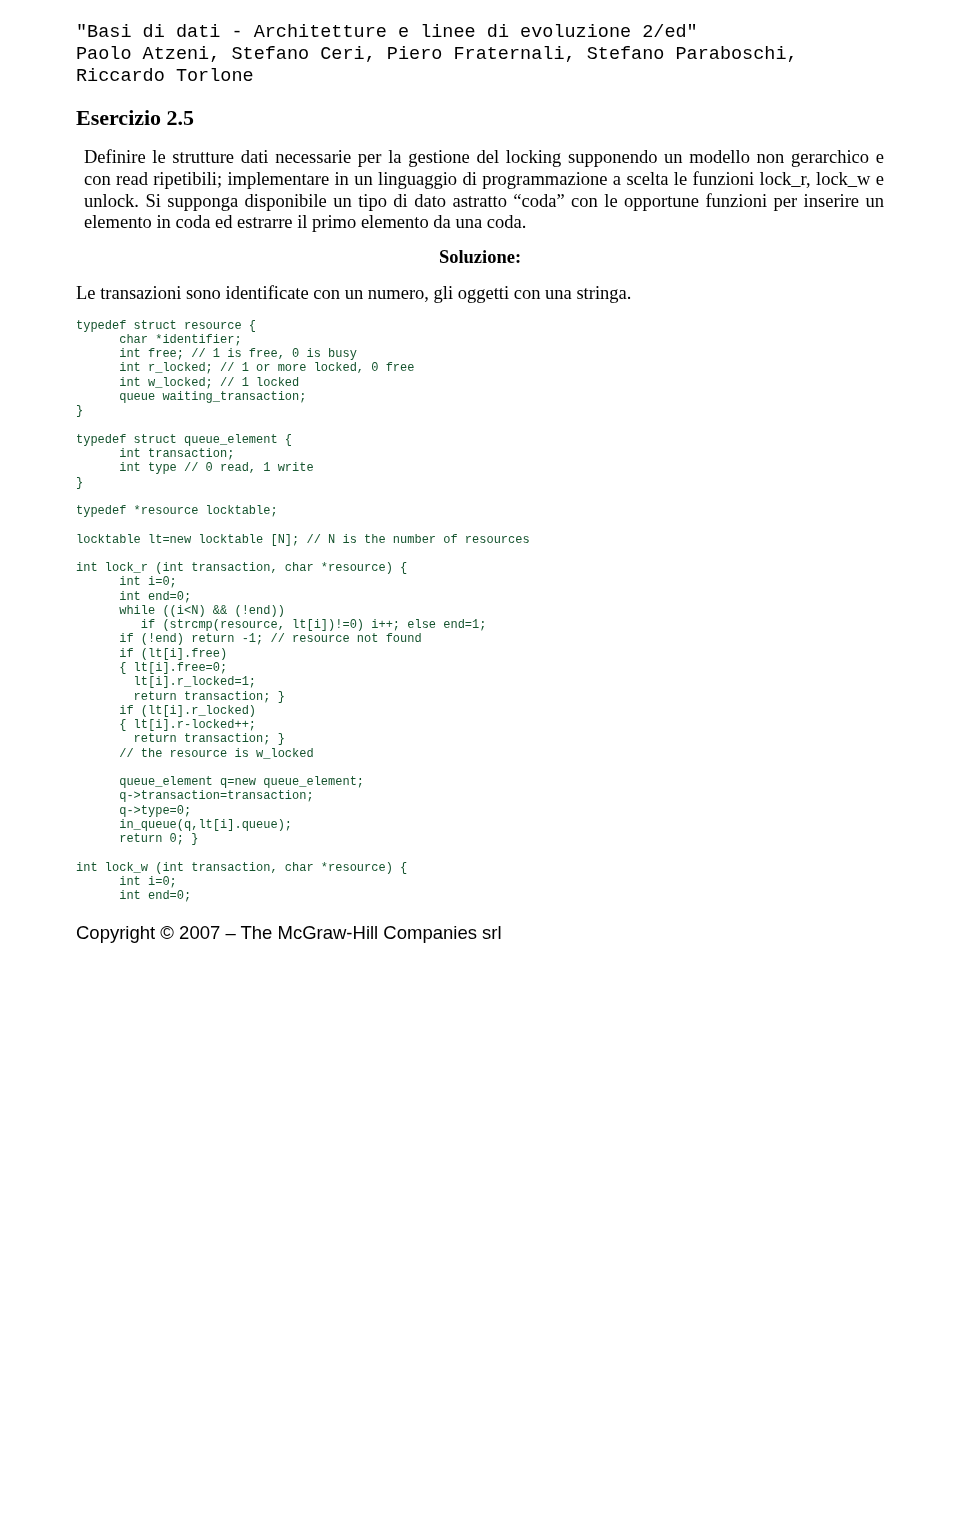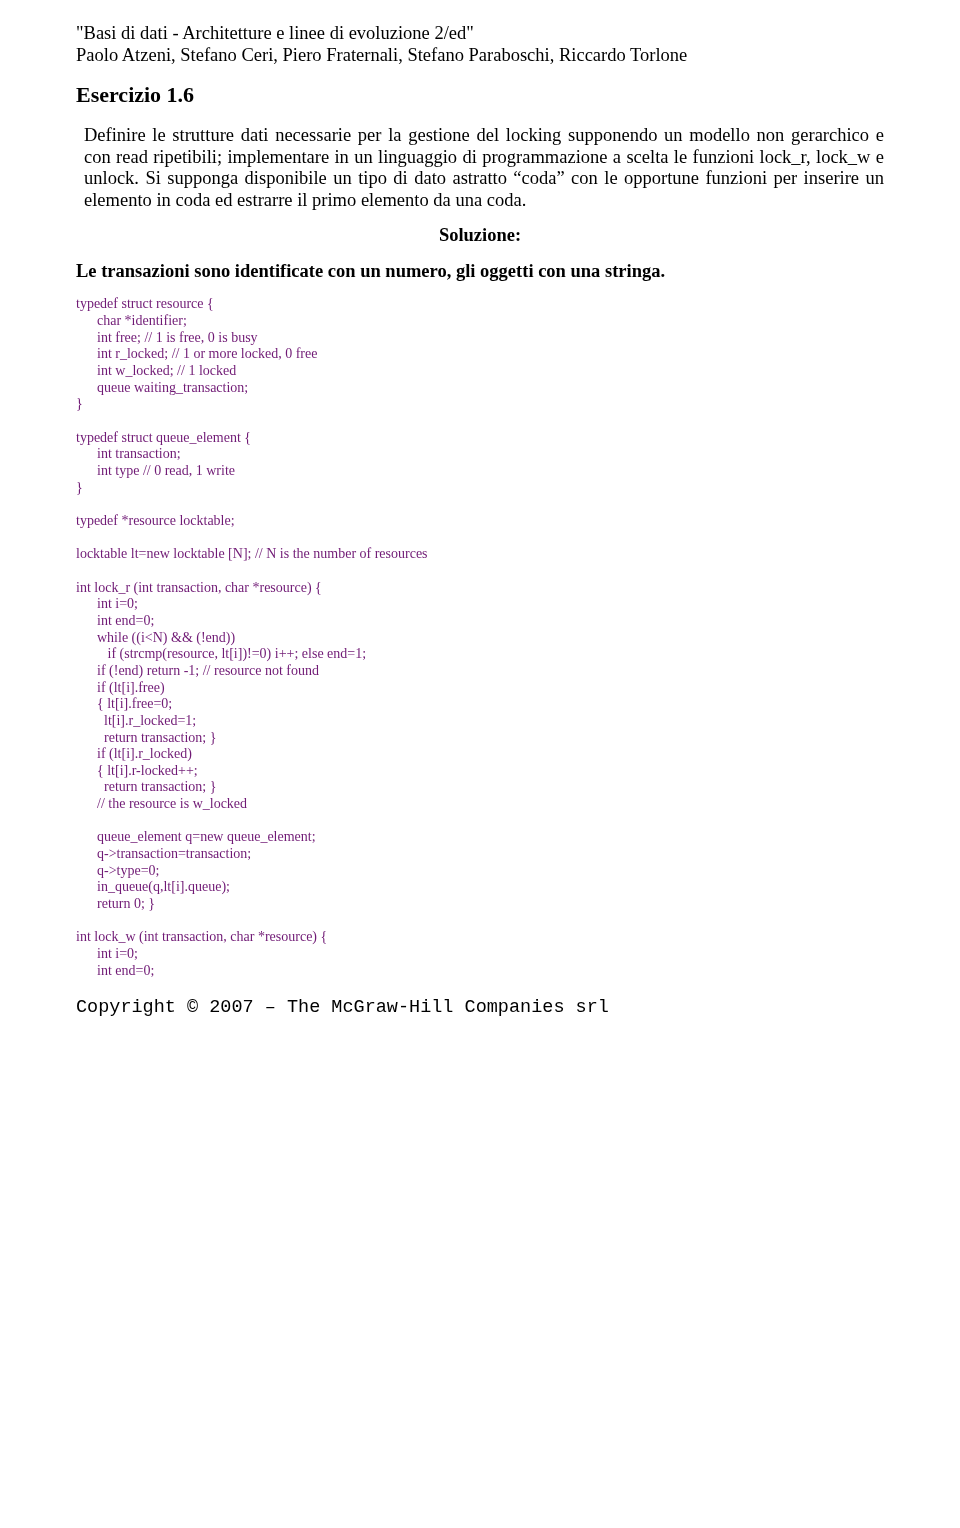--- a/index.html
+++ b/index.html
@@ -7,21 +7,21 @@
     font-size: 18.5px;
     line-height: 1.2;
     margin: 0;
     padding: 22px 76px 22px 76px;
     color: #000;
     width: 960px;
     box-sizing: border-box;
     background: #fff;
   }
   .header-line1, .header-line2 {
-    font-family: Liberation Serif, serif;
+    font-family: Liberation Mono, monospace;
   }
   .header-line1 { margin-bottom: 0px; }
   .header-line2 { margin-bottom: 6px; }
   .exercise-title {
     font-weight: bold;
     font-size: 22px;
     margin-top: 16px;
     margin-bottom: 16px;
   }
   .body-para {
@@ -29,44 +29,43 @@
     margin: 0 0 12px 8px;
     line-height: 1.18;
   }
   .solution-label {
     font-weight: bold;
     margin: 4px 0 14px 0;
     text-align: center;
   }
   .solution-intro {
     margin: 0 0 14px 0;
-    font-weight: bold;
   }
   .code {
-    font-family: Liberation Serif, serif;
-    font-size: 14px;
-    color: #701a75;
+    font-family: Liberation Mono, monospace;
+    font-size: 12px;
+    color: #14532d;
     white-space: pre;
     line-height: 1.19;
   }
   .footer {
     margin-top: 18px;
-    font-family: Liberation Mono, monospace;
+    font-family: Liberation Sans, sans-serif;
   }
   .quoted::before { content: '"'; }
   .quoted::after  { content: '"'; }
   [data-bind] { }
 </style>
 </head>
 <body>
 
 <div class="header-line1 quoted" data-bind="header.line1">Basi di dati - Architetture e linee di evoluzione 2/ed</div>
 <div class="header-line2" data-bind="header.line2">Paolo Atzeni, Stefano Ceri, Piero Fraternali, Stefano Paraboschi, Riccardo Torlone</div>
 
-<div class="exercise-title" data-bind="exercise.title">Esercizio 1.6</div>
+<div class="exercise-title" data-bind="exercise.title">Esercizio 2.5</div>
 
 <p class="body-para" data-bind="exercise.prompt">Definire le strutture dati necessarie per la gestione del locking supponendo un modello non gerarchico e con read ripetibili; implementare in un linguaggio di programmazione a scelta le funzioni lock_r, lock_w e unlock. Si supponga disponibile un tipo di dato astratto “coda” con le opportune funzioni per inserire un elemento in coda ed estrarre il primo elemento da una coda.</p>
 
 <div class="solution-label" data-bind="exercise.solution_label">Soluzione:</div>
 
 <p class="solution-intro" data-bind="exercise.solution_intro">Le transazioni sono identificate con un numero, gli oggetti con una stringa.</p>
 
 <div class="code" data-bind="code_blocks.b1">typedef struct resource {
       char *identifier;
       int free; // 1 is free, 0 is busy

